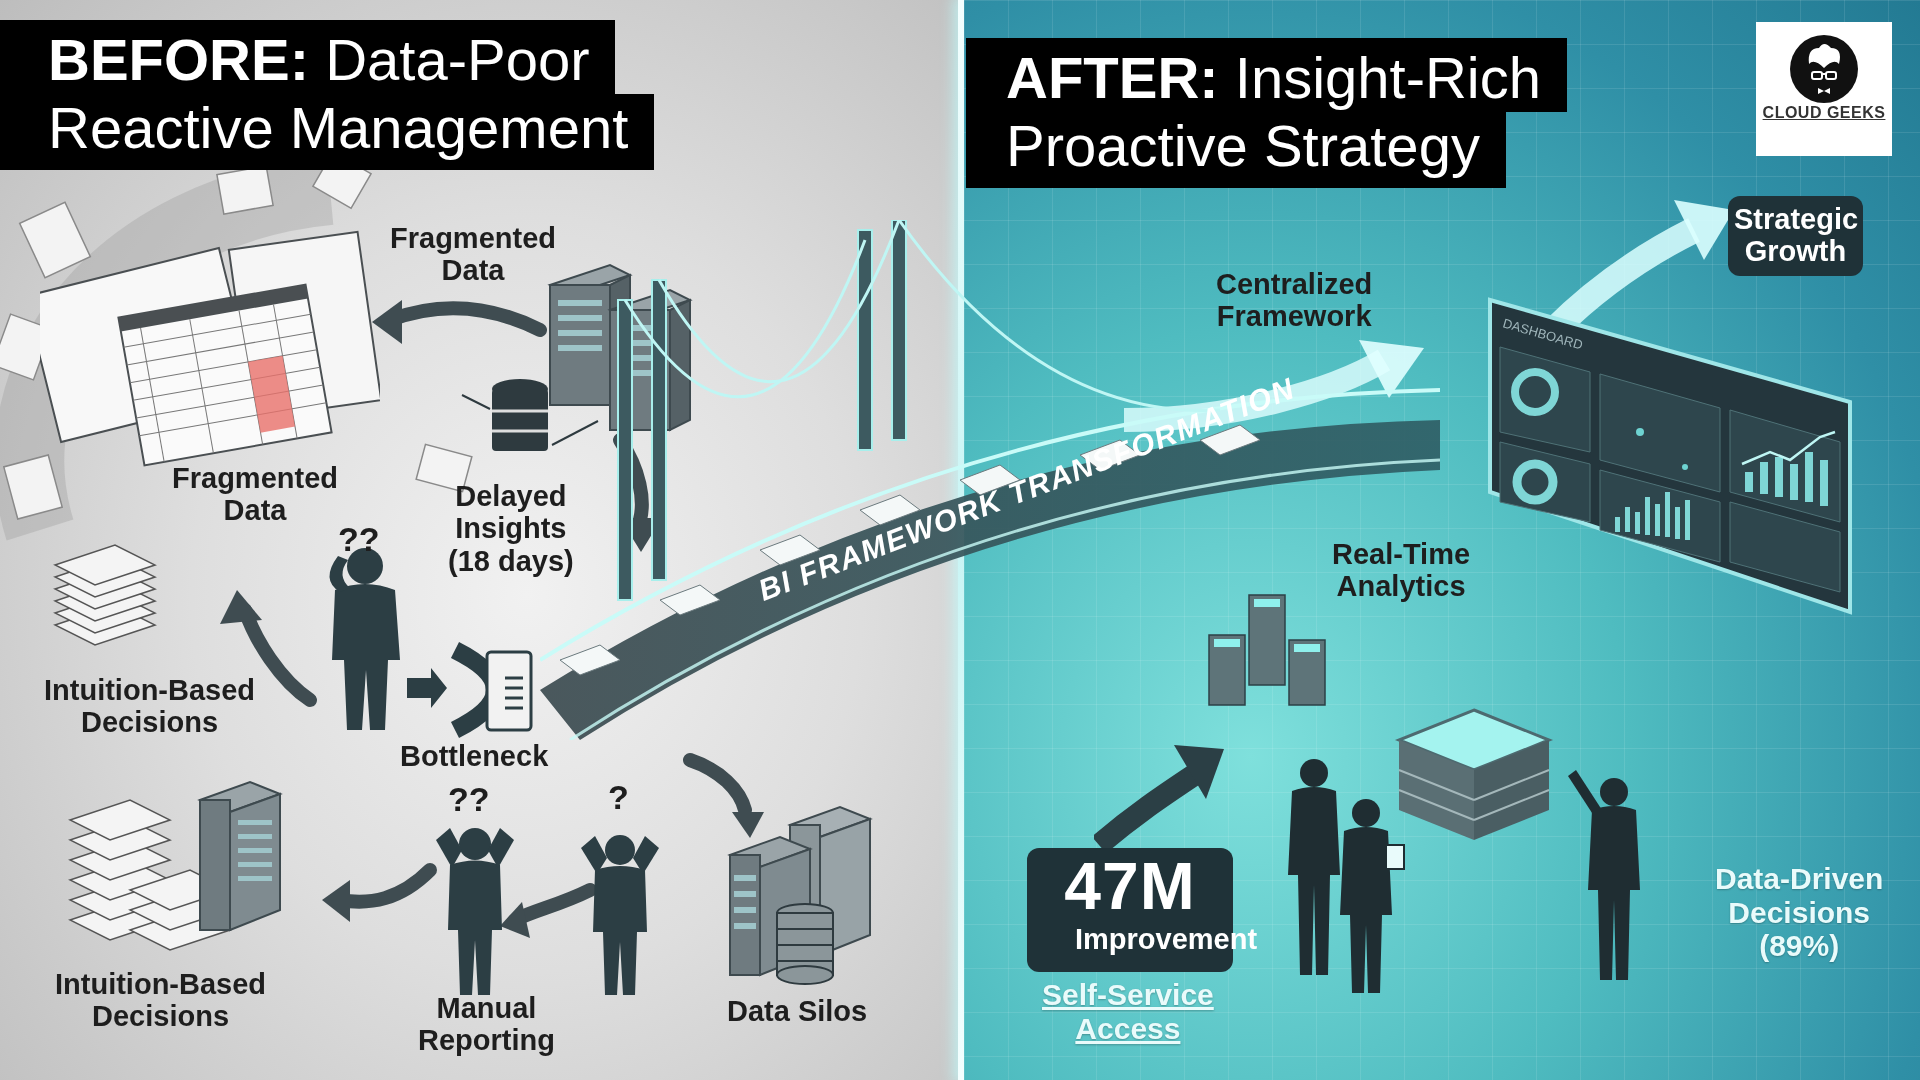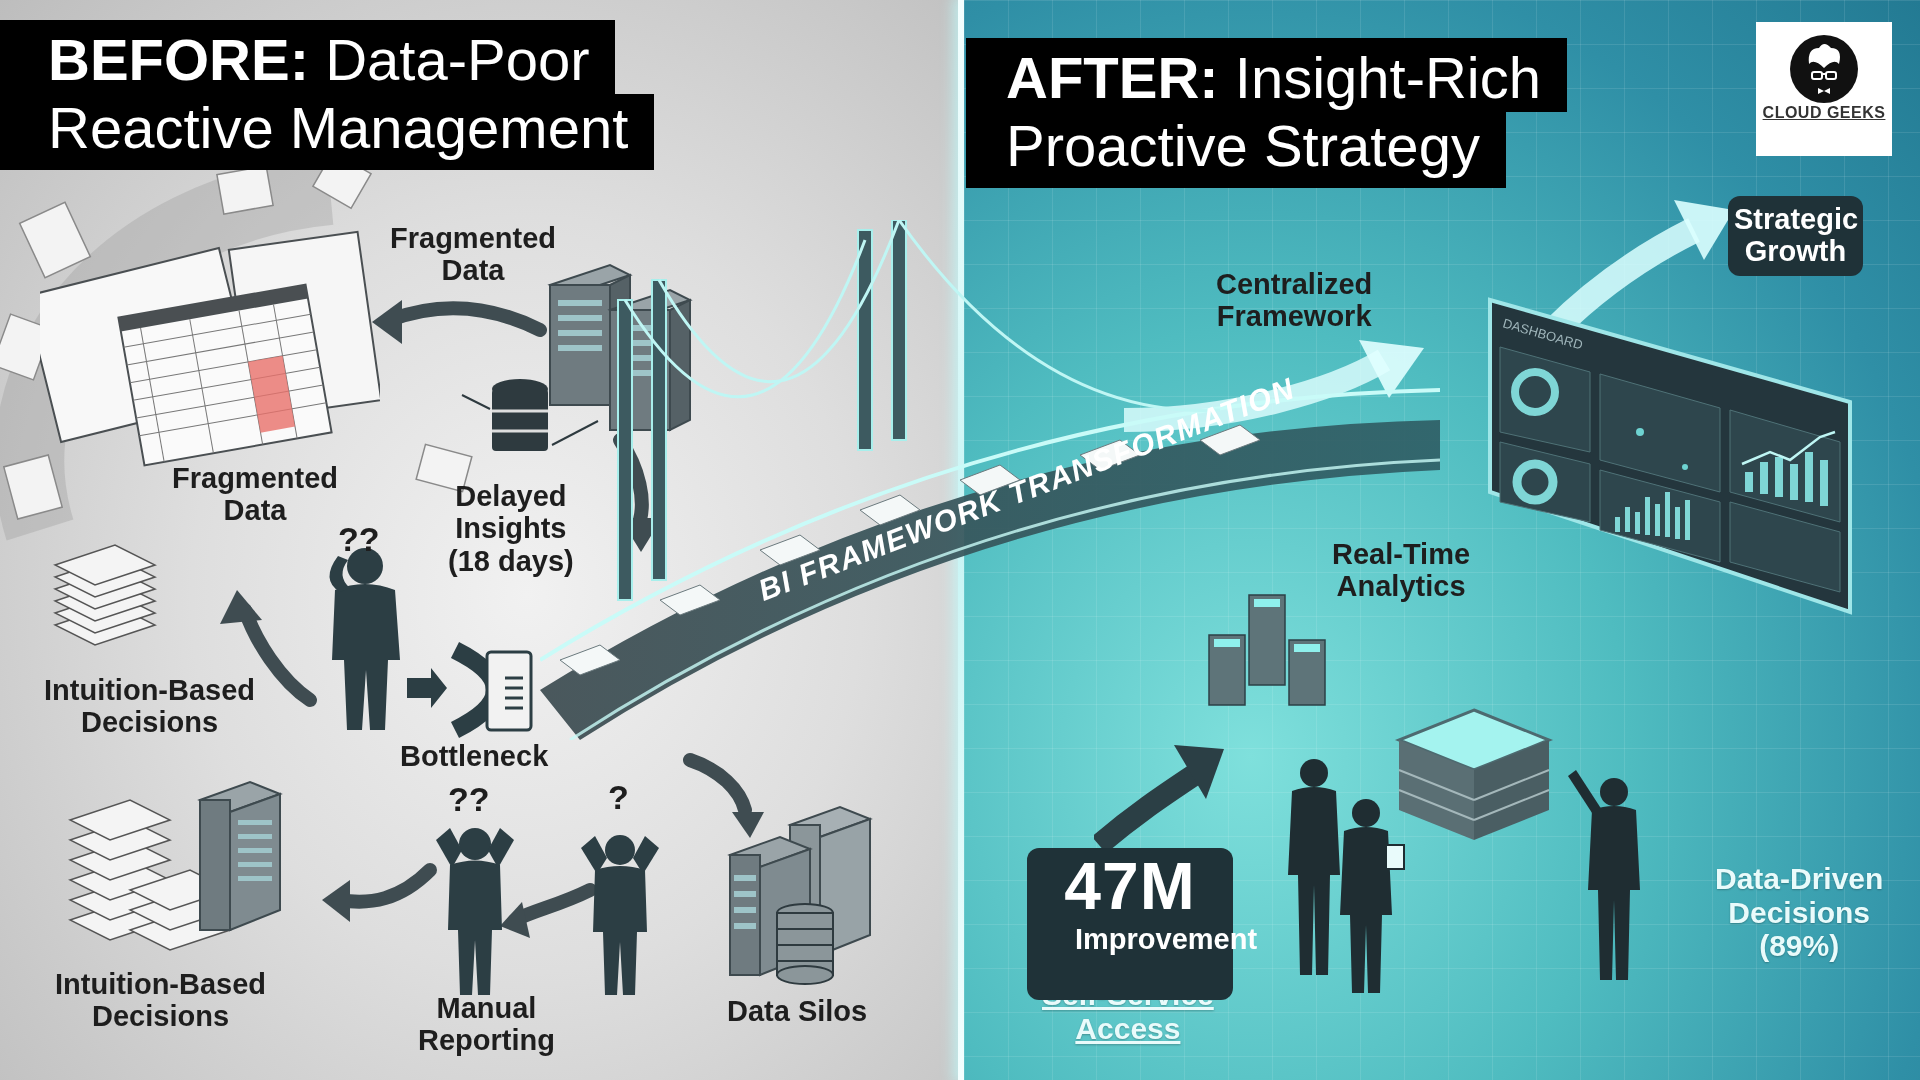--- a/index.html
+++ b/index.html
@@ -51,21 +51,21 @@
   
   .lbl { position: absolute; text-align: center; font-weight: 700; line-height: 1.12; white-space: nowrap; }
   .lbl-dark { color: #1e1e1e; font-size: 29px; }
   .lbl-light { color: #e9fbfb; font-size: 30px; text-shadow: 0 1px 2px rgba(0,0,0,.25); }
 
   
   .badge {
     position: absolute; background: #1f3238; color: #fff; border-radius: 12px; text-align: center;
   }
   .badge-strategic { left: 1728px; top: 180px; width: 135px; padding: 8px 6px; font-size: 29px; font-weight: 700; line-height: 1.1; margin-top: 16px; }
-  .badge-47 { left: 1027px; top: 848px; width: 206px; height: 152px; }
+  .badge-47 { left: 1027px; top: 848px; width: 206px; height: 124px; }
   .badge-47 .big { display: block; font-size: 66px; font-weight: 700; line-height: 76px; letter-spacing: 1px; }
   .badge-47 .small { display: block; font-size: 29px; font-weight: 700; line-height: 30px; margin-left: 48px; }
 
   
   .bridge { position: absolute; left: 540px; top: 220px; width: 900px; height: 520px; }
   .bridge-banner {
     position: absolute; left: 760px; top: 575px; transform: rotate(-21deg); transform-origin: left center;
     color: #fff; font-size: 30px; font-weight: 700; font-style: italic; letter-spacing: 1.5px; white-space: nowrap;
   }
 

